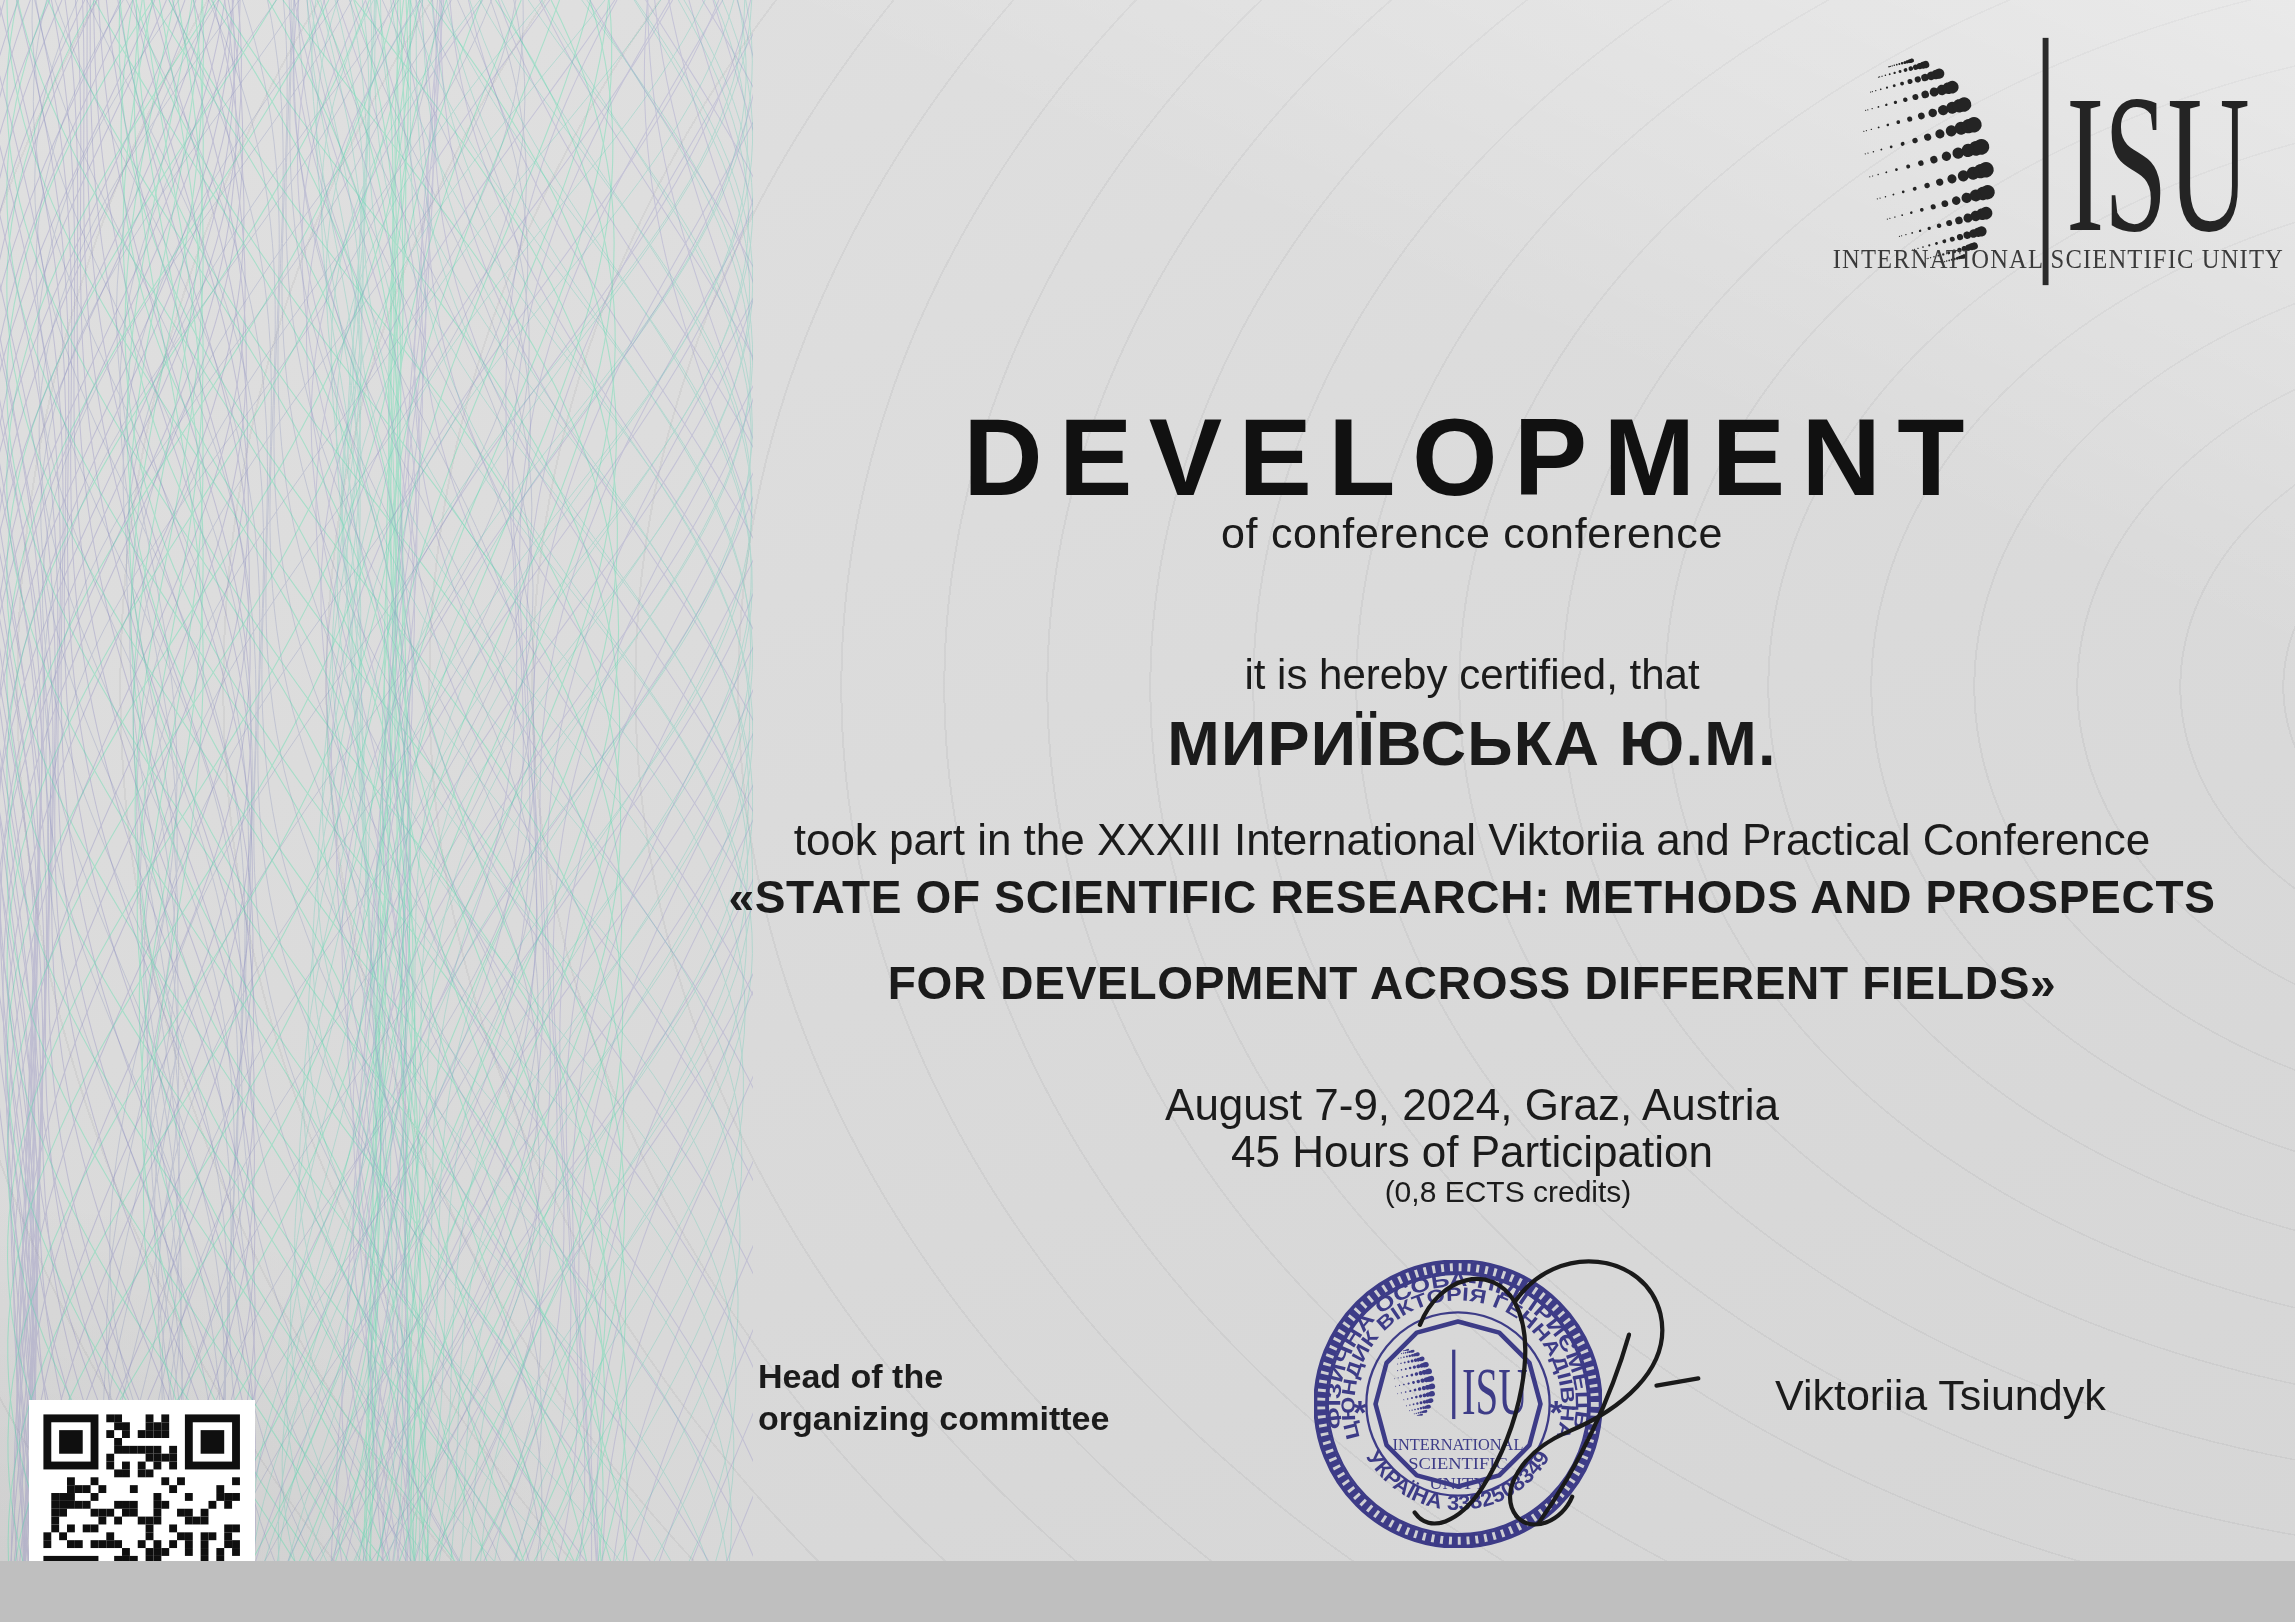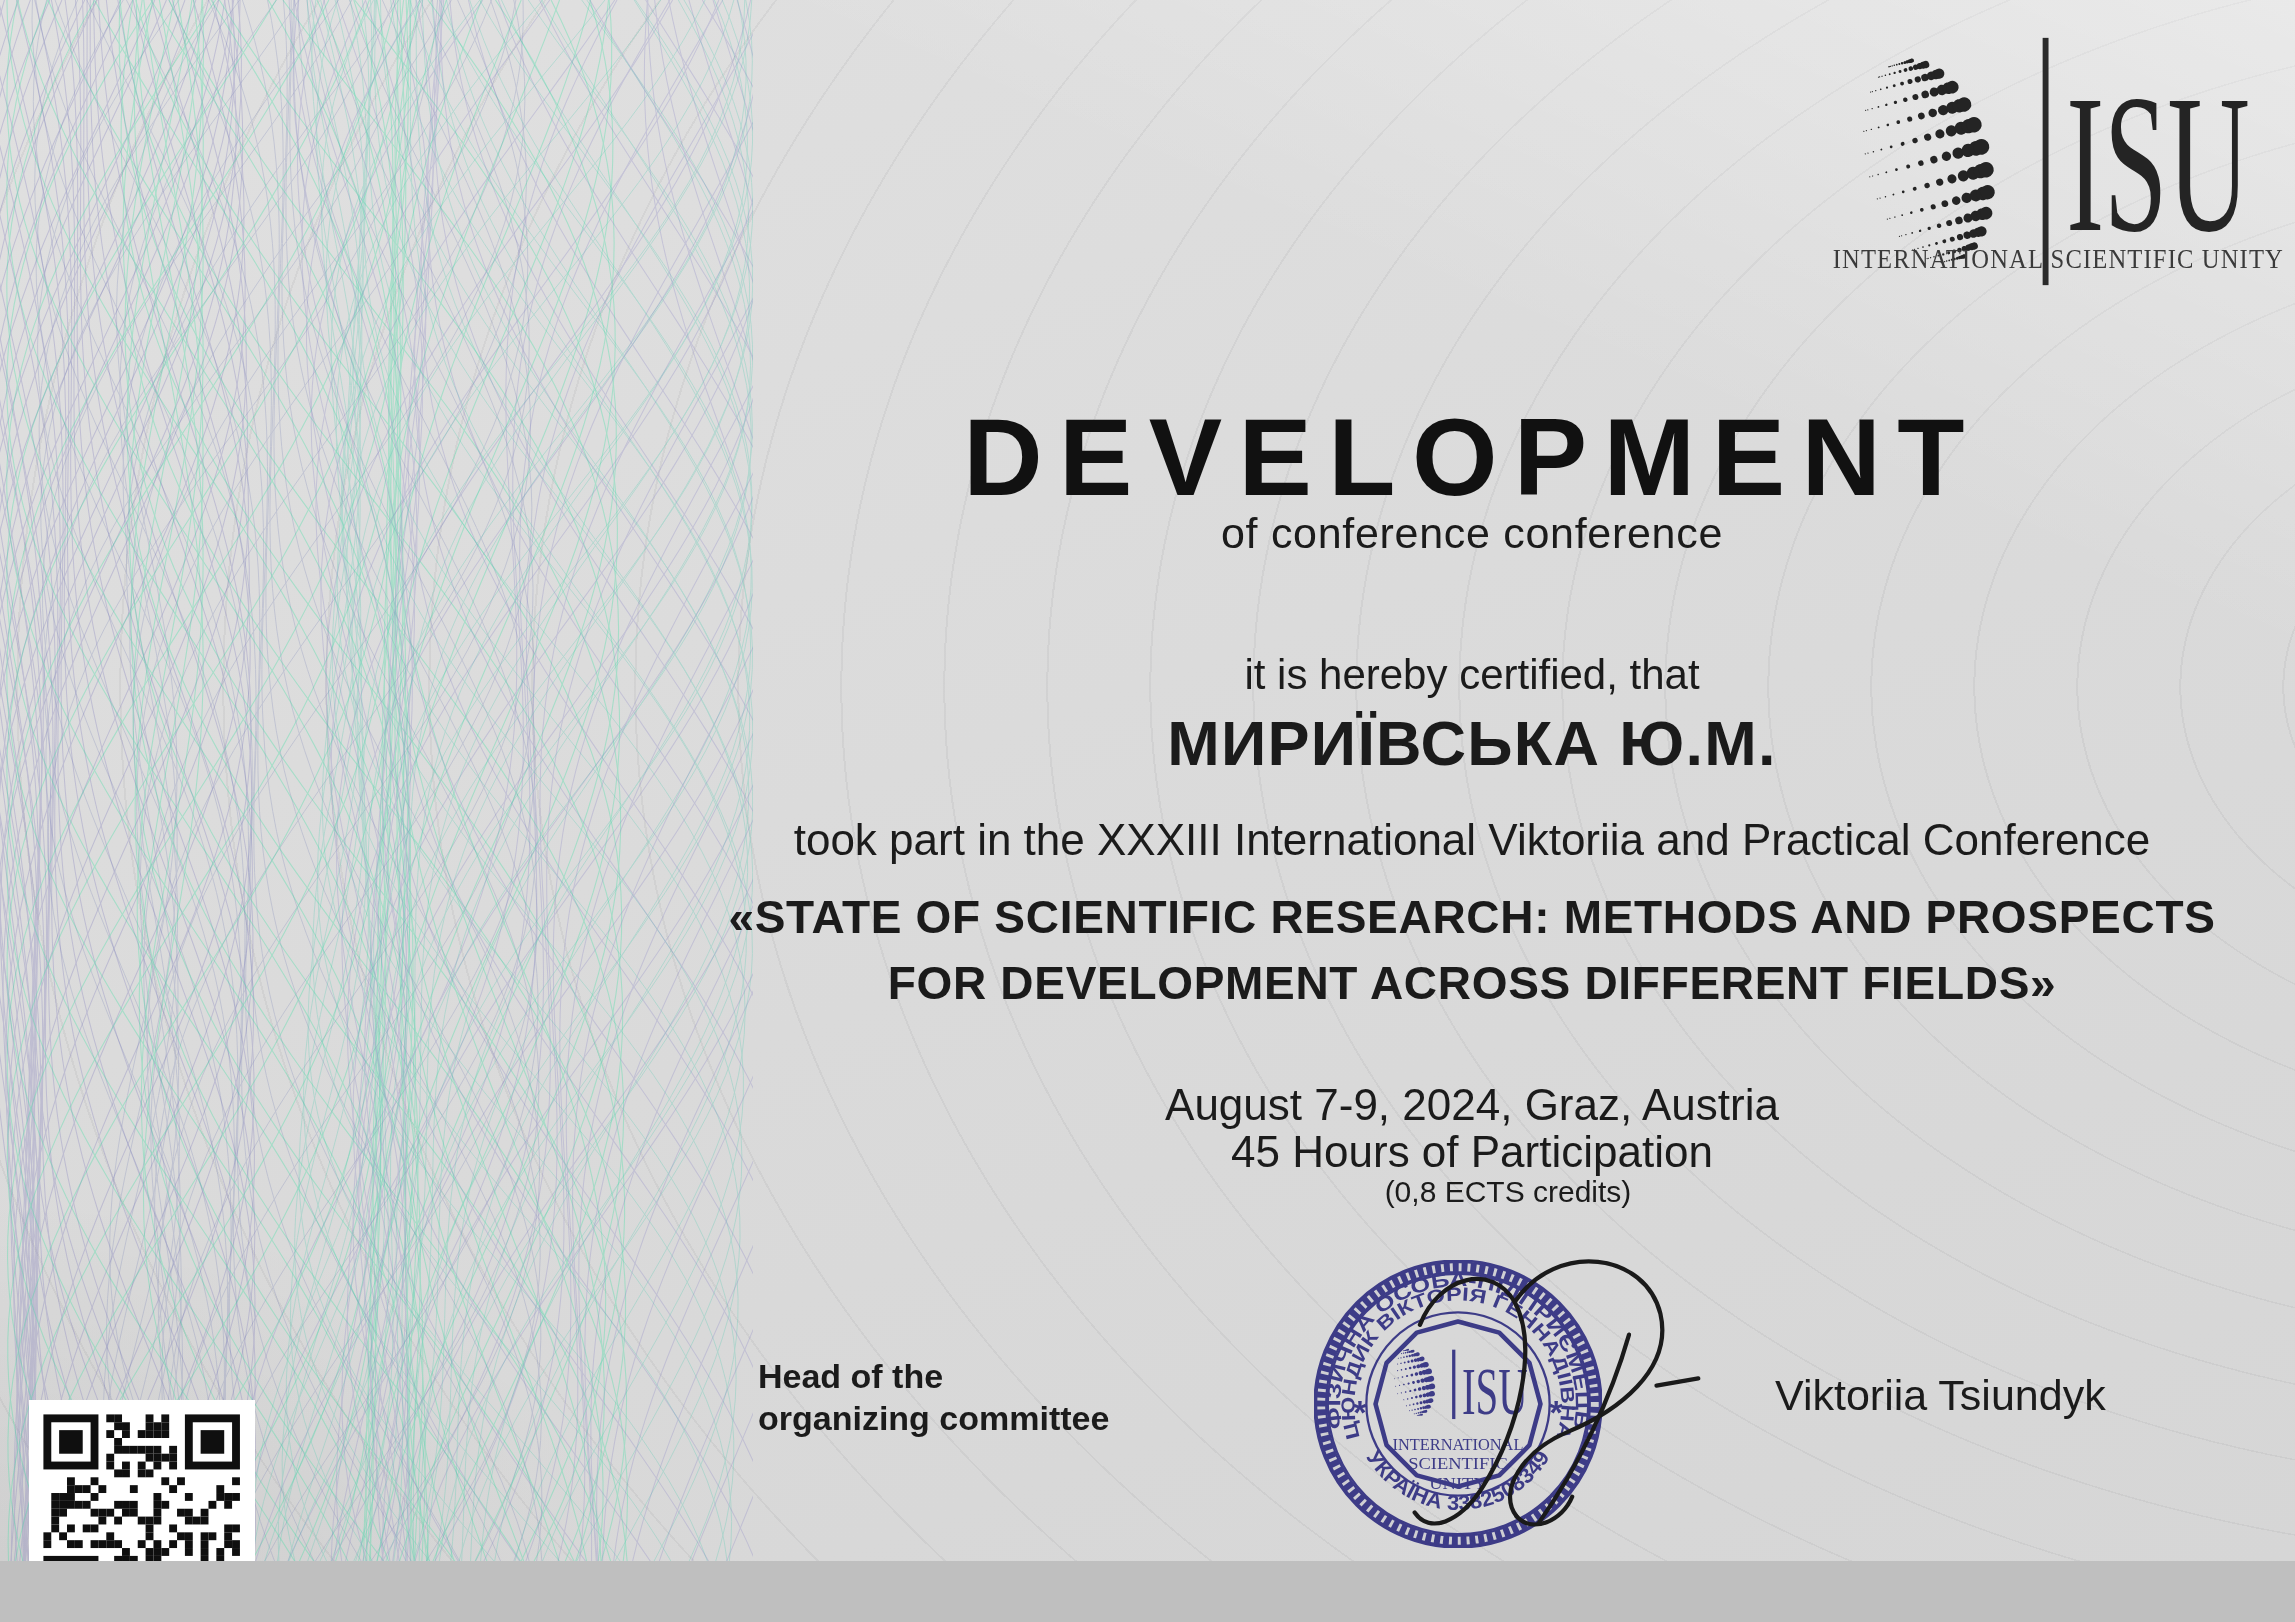--- a/index.html
+++ b/index.html
@@ -13,21 +13,21 @@
       repeating-radial-gradient(ellipse 1898px 1341px at 113% 44%, rgba(90,90,96,0.075) 0 2px, rgba(0,0,0,0) 2px 103px),
       linear-gradient(160deg,#e0e0e0 0%, #dadada 55%, #d6d6d6 100%);
   }
   .abs{position:absolute;}
   .centered{left:1472px; transform:translateX(-50%); white-space:nowrap; text-align:center;}
   .title{top:393px; font-size:110px; font-weight:700; letter-spacing:16.4px; color:#111;}
   .subtitle{top:509px; font-size:43px; letter-spacing:0.7px;}
   .certified{top:651px; font-size:42px;}
   .name{top:707px; font-size:63px; font-weight:700; letter-spacing:1.3px;}
   .tookpart{top:815px; font-size:44px;}
-  .conf1{top:870px; font-size:46px; font-weight:700; letter-spacing:0.7px;margin-top:20px;}
+  .conf1{top:870px; font-size:46px; font-weight:700; letter-spacing:0.7px;}
   .conf2{top:956px; font-size:46px; font-weight:700; letter-spacing:0.7px;}
   .dateloc{top:1080px; font-size:44px;}
   .hours{top:1127px; font-size:44px;}
   .ects{top:1175px; font-size:30px;margin-left:36px;}
   .role{left:758px; top:1356px; font-size:34px; line-height:1.23; white-space:nowrap;font-weight:bold;}
   .signer{left:1775px; top:1371px; font-size:43px; white-space:nowrap;}
   #waves{left:0; top:0;}
   #logo{left:1832px; top:26px;}
   #qr{left:29.4px; top:1400px; z-index:5;}
   #stamp{left:1314px; top:1260px; z-index:6; opacity:0.94; mix-blend-mode:multiply;}

